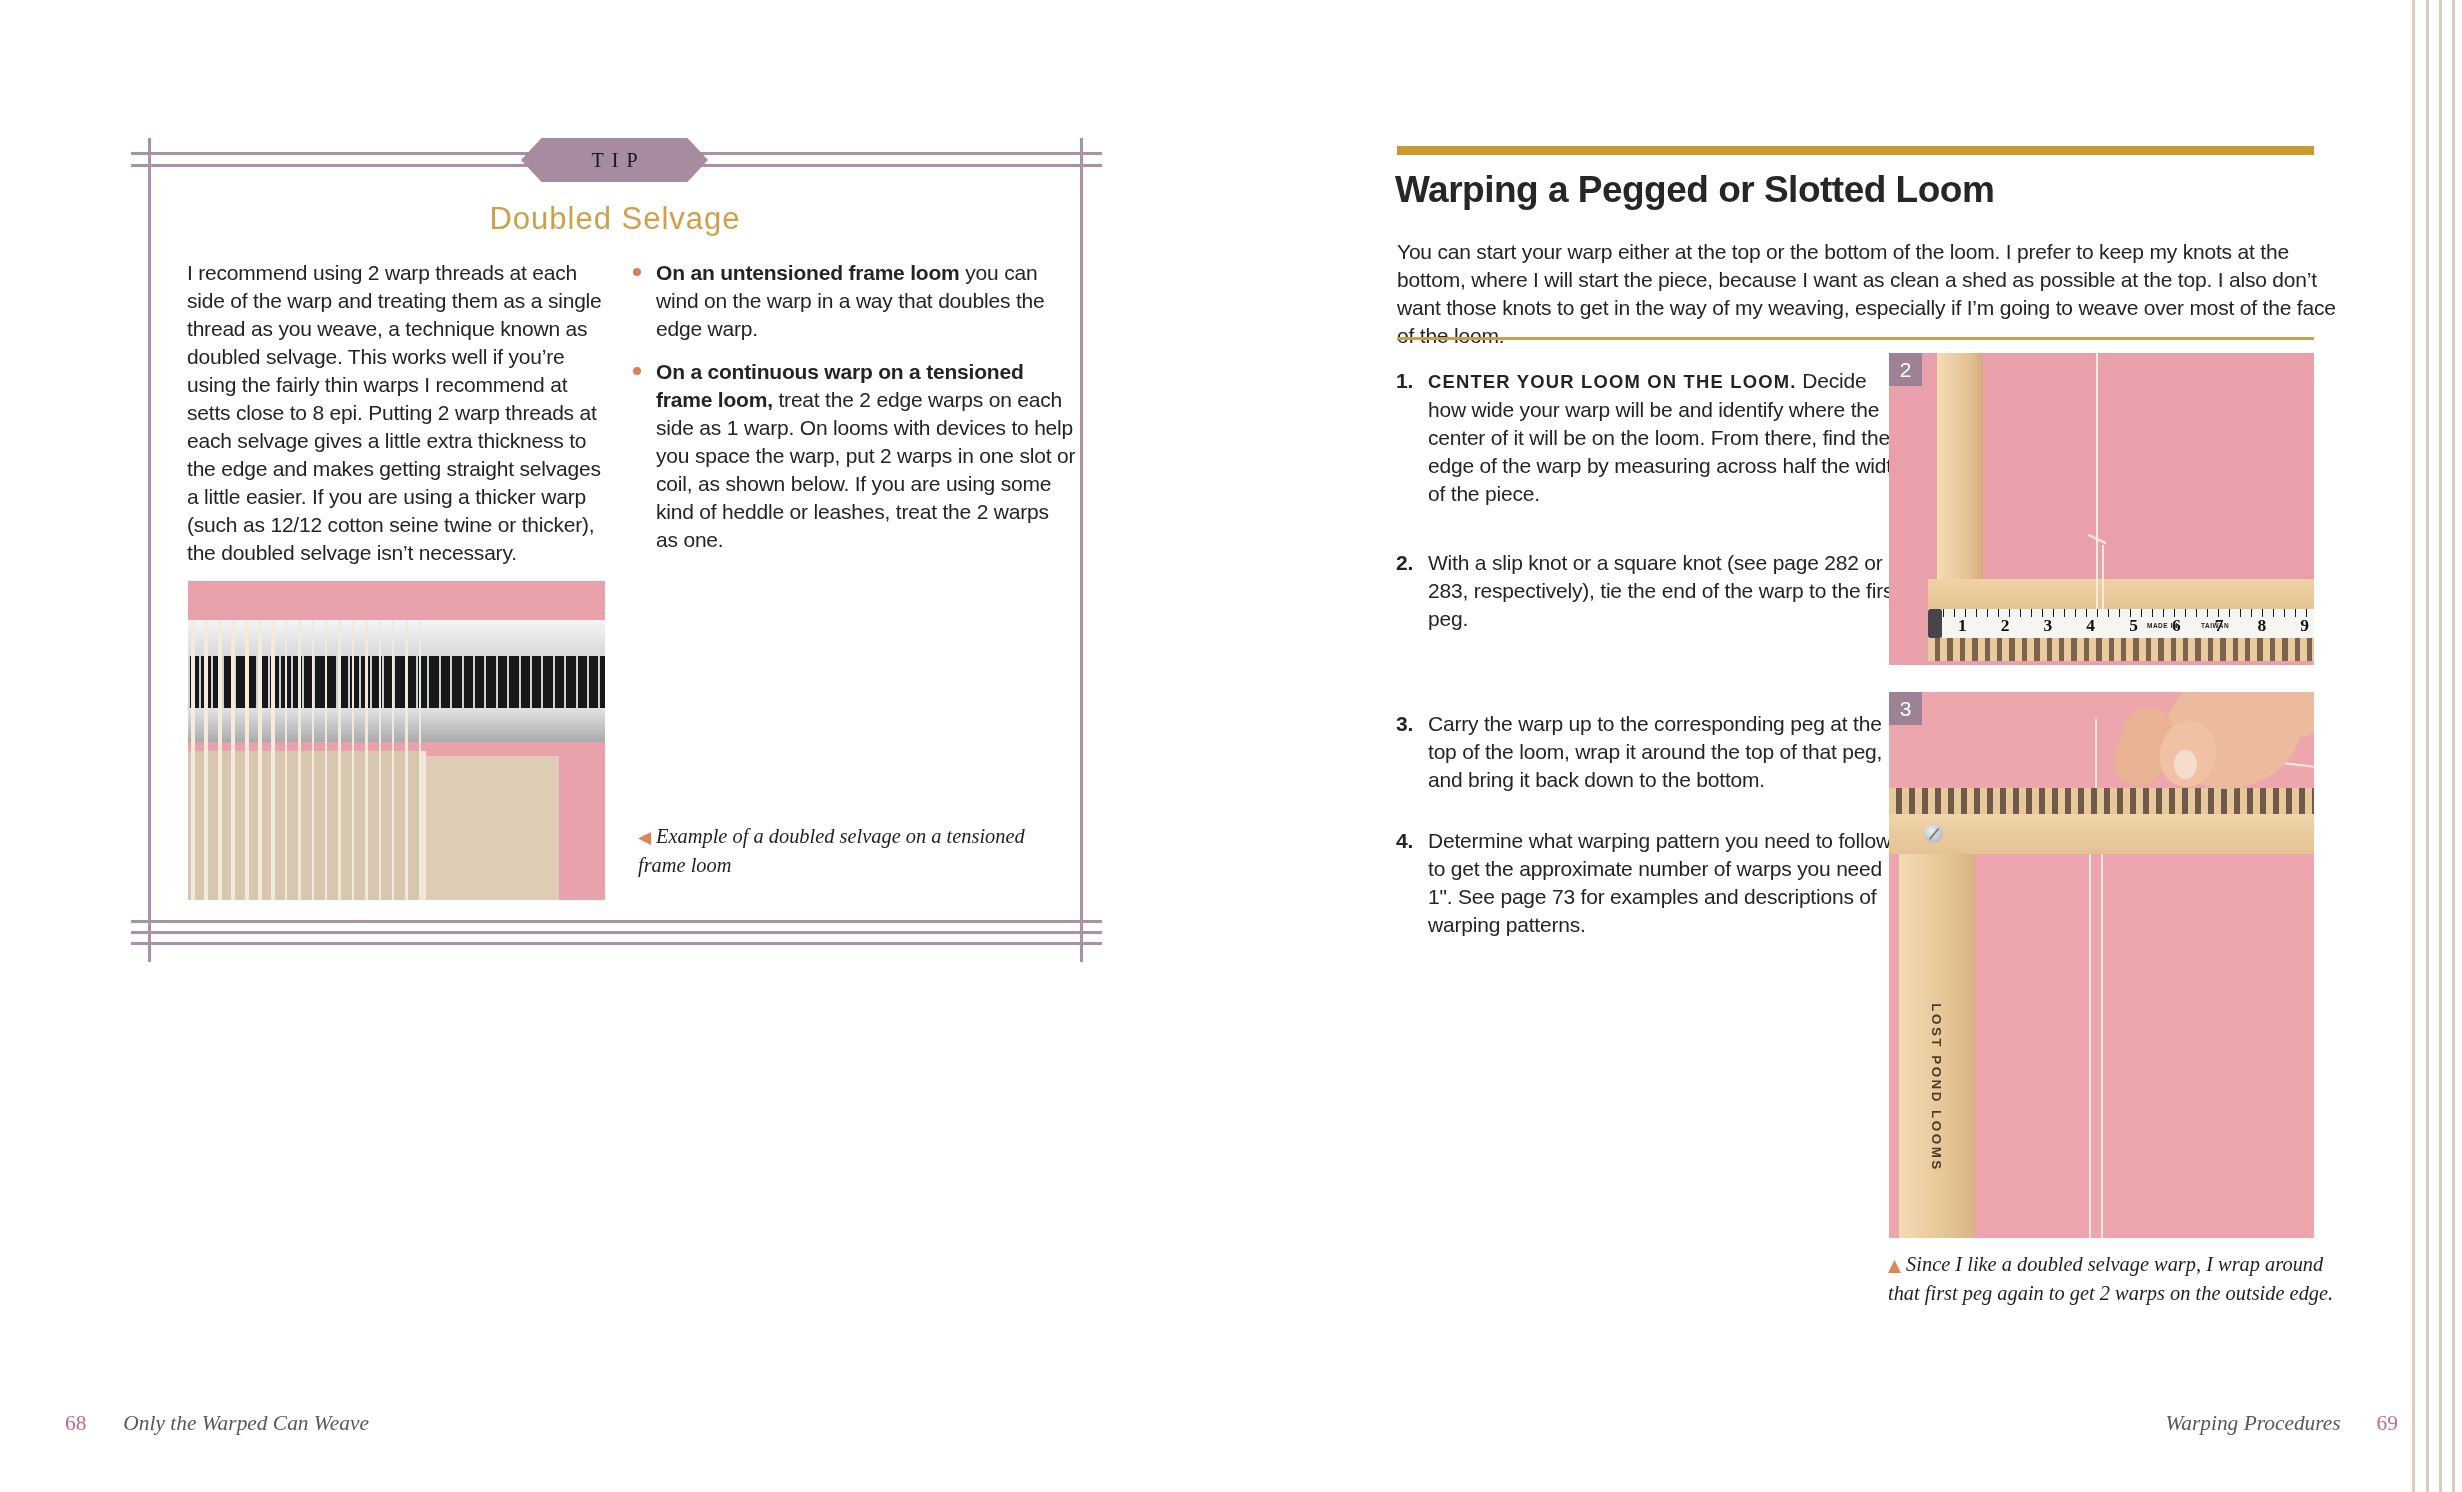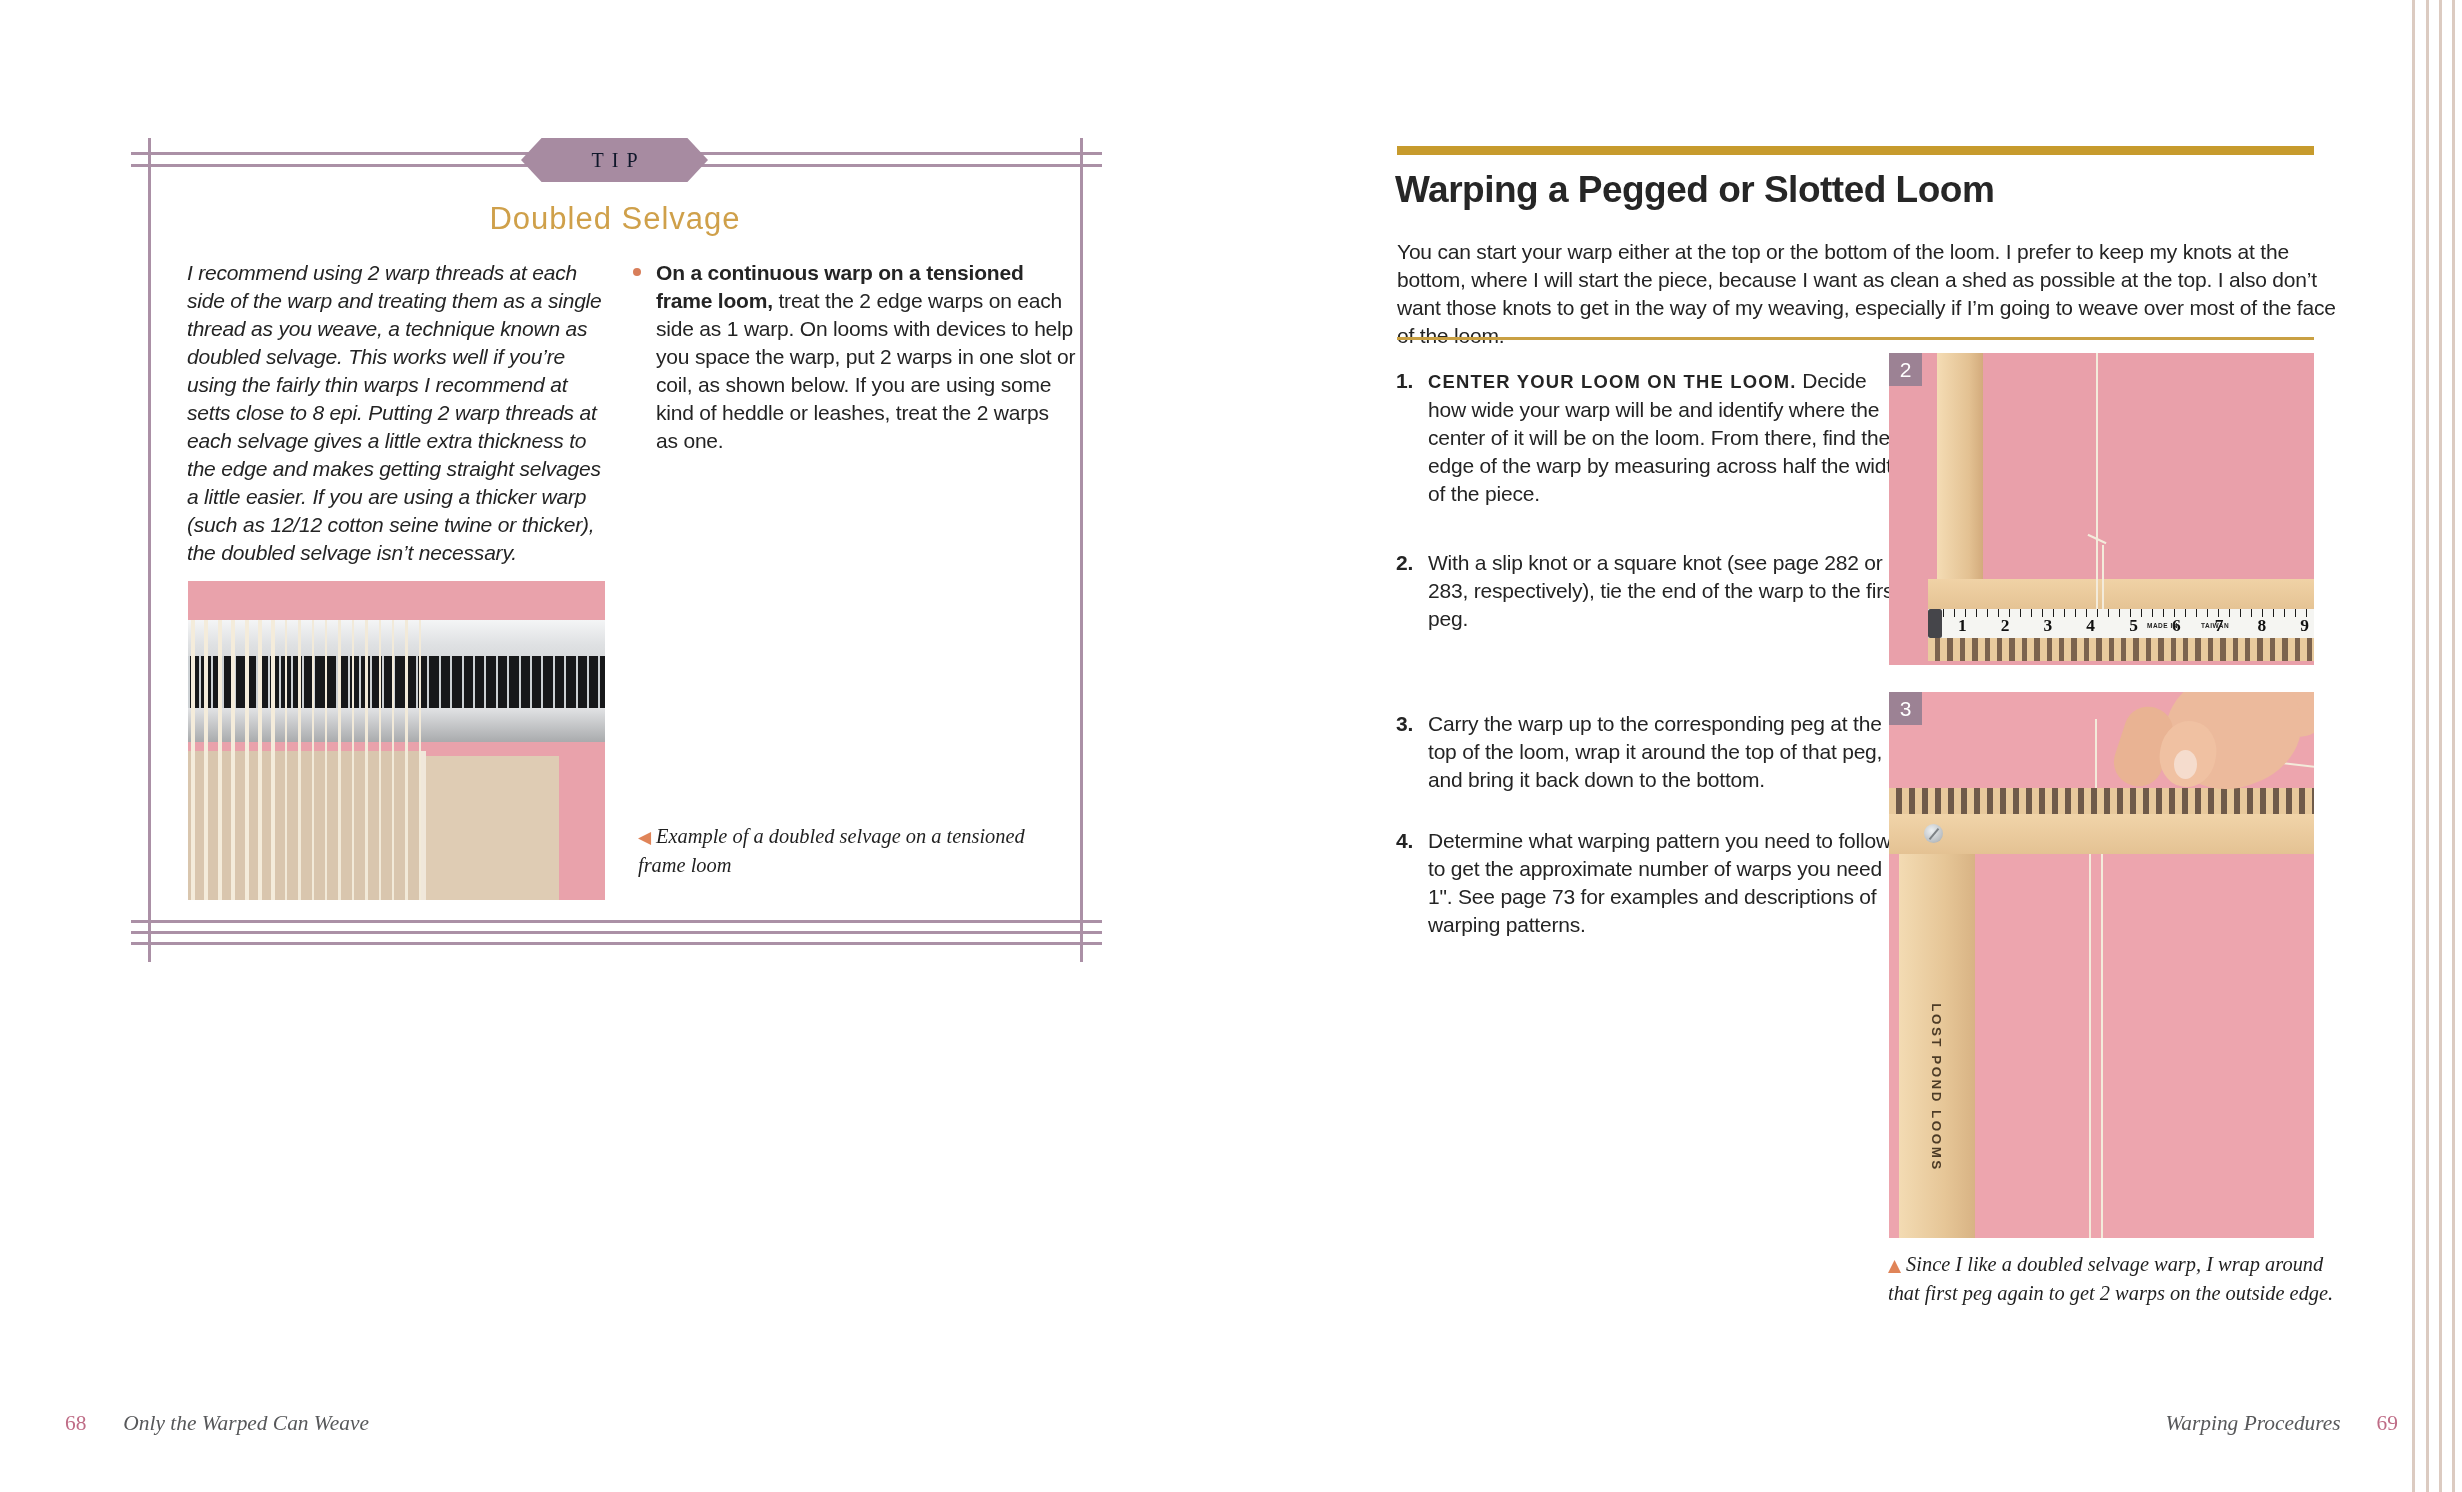--- a/index.html
+++ b/index.html
@@ -1,20 +1,20 @@
 <!DOCTYPE html>
 <html style="font-size:8px"><head>
 <meta charset="utf-8">
 <style>
   html,body{margin:0;padding:0;}
   body{
     width:2462px;height:1492px;background:#ffffff;position:relative;
     font-family:"Liberation Sans",sans-serif;color:#232323;overflow:hidden;
   }
-  .abs{position:absolute;font-style:italic;}
+  .abs{position:absolute;}
 
   
   .rule{position:absolute;background:#ab90a6;}
   .tip-banner{
     position:absolute;left:521px;top:138px;width:187px;height:44px;
     background:#a78ba1;display:flex;align-items:center;justify-content:center;
     clip-path:polygon(11% 0,89% 0,100% 50%,89% 100%,11% 100%,0 50%);
   }
   .tip-banner span{
     font-family:"Liberation Serif",serif;font-size:20px;color:#0f172a;
@@ -131,20 +131,24 @@
 
   <div class="tip-banner">
     <span>TIP</span>
   </div>
 
   <div class="tip-title">Doubled Selvage</div>
 
   <div class="abs body-text" style="left:187px;top:259px;width:428px;">I recommend using 2 warp threads at each side of the warp and treating them as a single thread as you weave, a technique known as doubled selvage. This works well if you’re using the fairly thin warps I recommend at setts close to 8 epi. Putting 2 warp threads at each selvage gives a little extra thickness to the edge and makes getting straight selvages a little easier. If you are using a thicker warp (such as 12/12 cotton seine twine or thicker), the doubled selvage isn’t necessary.</div>
 
   <div class="bullet-list body-text">
+    <div class="bullet-item">
+      <span class="dot"></span>
+      <span class="b">On an untensioned frame loom</span><span> you can wind on the warp in a way that doubles the edge warp.</span>
+    </div>
     <div class="bullet-item">
       <span class="dot"></span>
       <span class="b">On a continuous warp on a tensioned frame loom,</span><span> treat the 2 edge warps on each side as 1 warp. On looms with devices to help you space the warp, put 2 warps in one slot or coil, as shown below. If you are using some kind of heddle or leashes, treat the 2 warps as one.</span>
     </div>
   </div>
 
   <div class="photo pl" style="left:188px;top:581px;width:417px;height:319px;">
     <div class="pl-silver"></div>
     <div class="pl-black"></div>
     <div class="pl-fab-l"></div>

